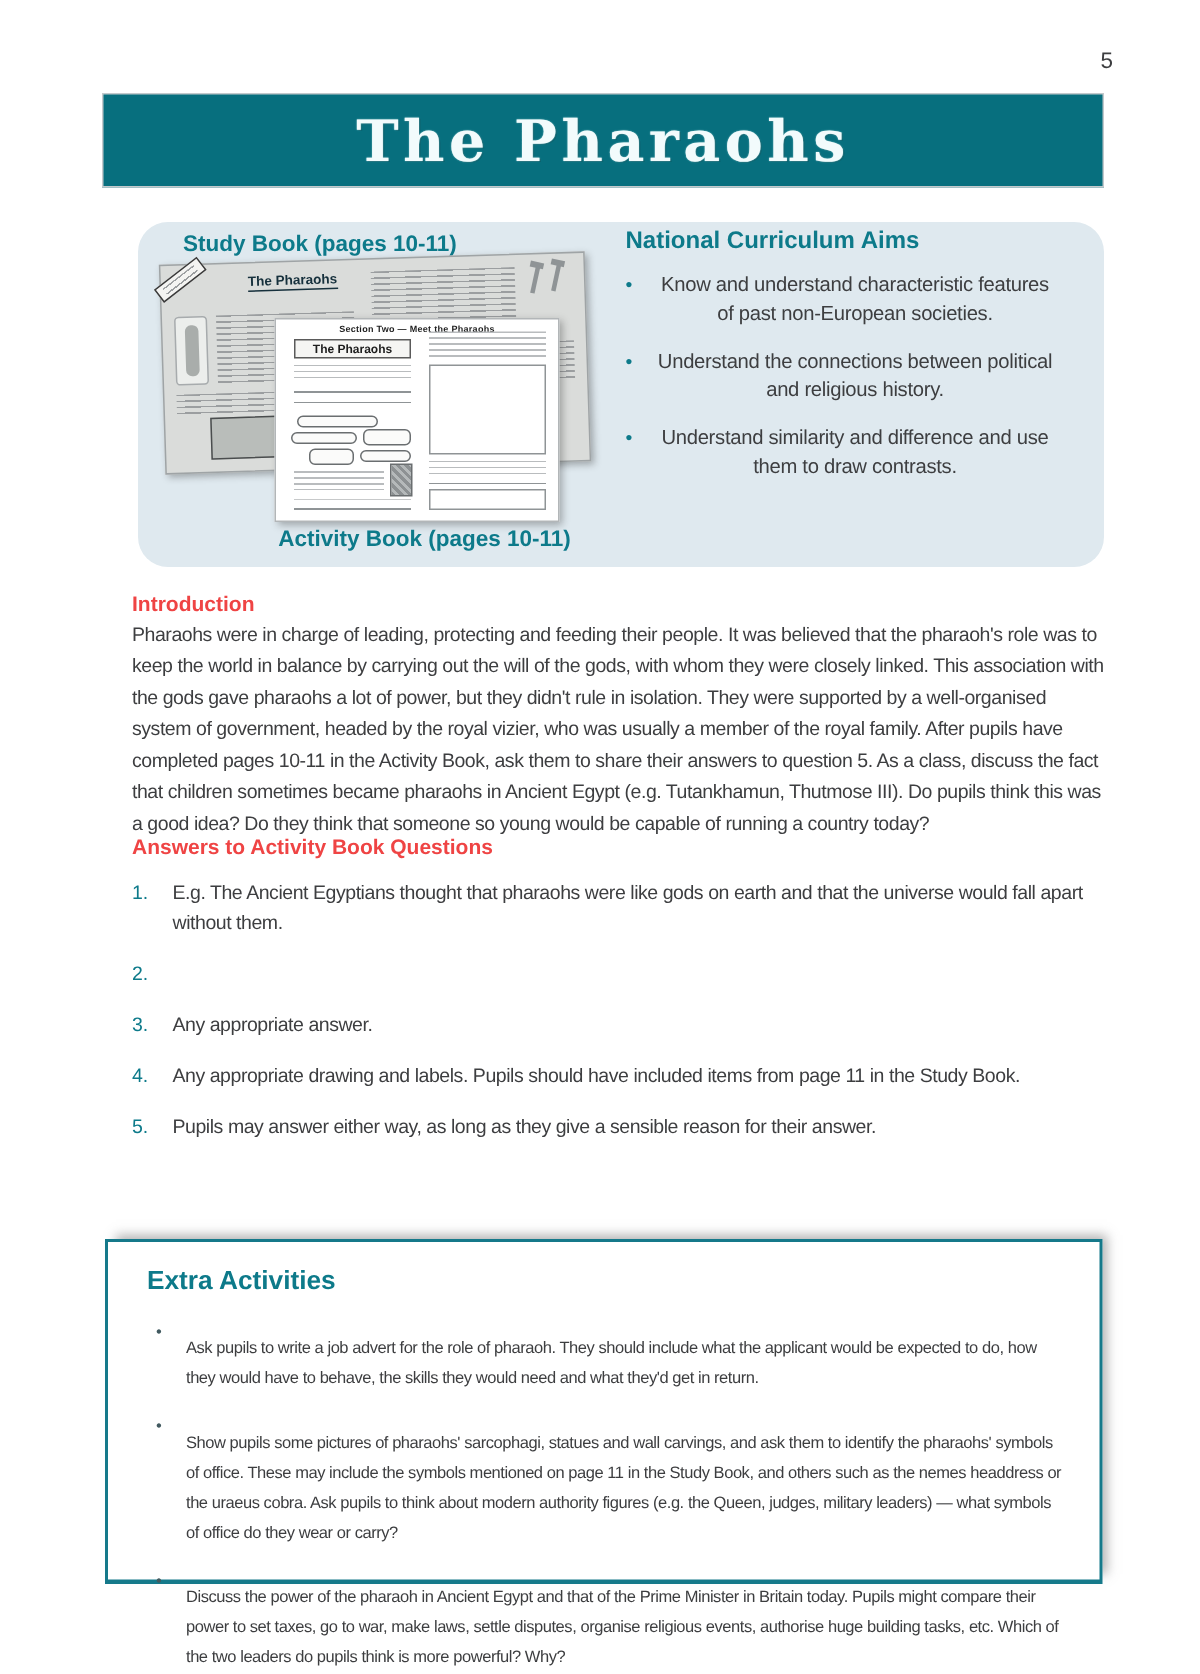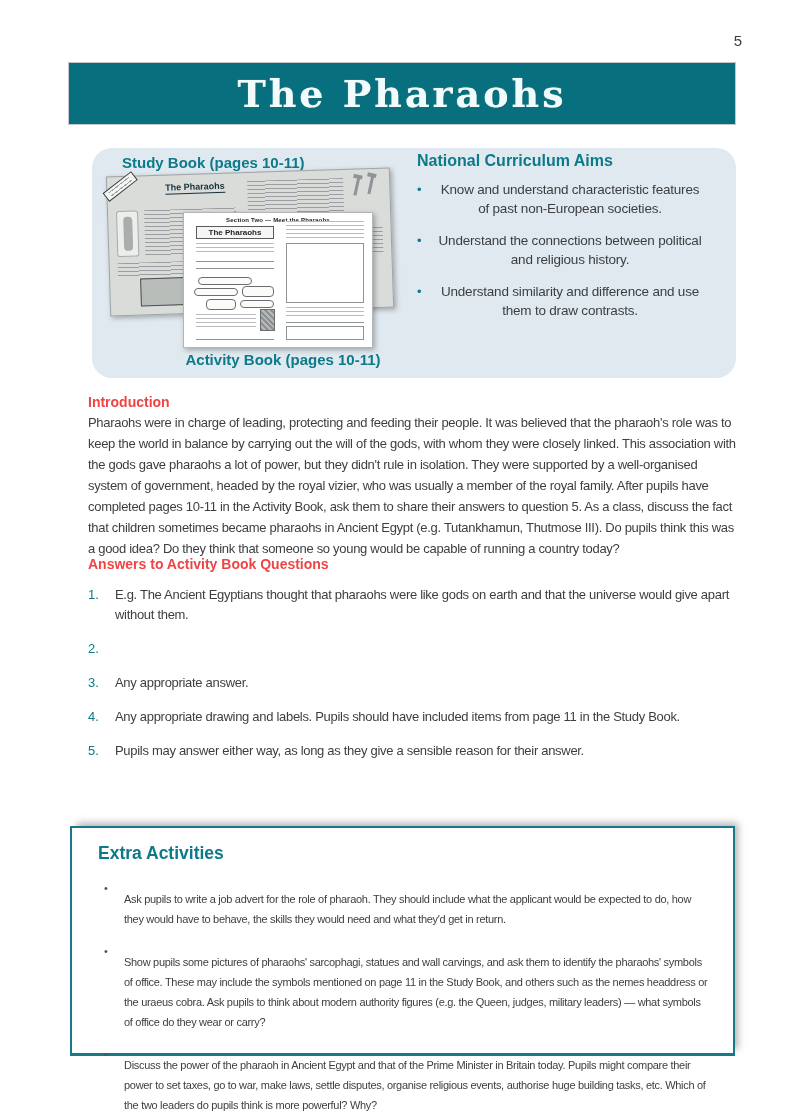--- a/index.html
+++ b/index.html
@@ -161,21 +161,21 @@
   <div class="intro">
     <div class="section-h">Introduction</div>
     <div class="body">Pharaohs were in charge of leading, protecting and feeding their people.  It was believed that the pharaoh's role was to keep the world in balance by carrying out the will of the gods, with whom they were closely linked. This association with the gods gave pharaohs a lot of power, but they didn't rule in isolation.  They were supported by a well-organised system of government, headed by the royal vizier, who was usually a member of the royal family.  After pupils have completed pages 10-11 in the Activity Book, ask them to share their answers to question 5.  As a class, discuss the fact that children sometimes became pharaohs in Ancient Egypt (e.g. Tutankhamun, Thutmose III).  Do pupils think this was a good idea?  Do they think that someone so young would be capable of running a country today?</div>
   </div>
 
   <div class="answers">
     <div class="section-h">Answers to Activity Book Questions</div>
     <div class="list">
       <div class="ans-item">
         <span class="num">1.</span>
-        <span class="txt">E.g. The Ancient Egyptians thought that pharaohs were like gods on earth and that the universe would give apart without them.</span>
+        <span class="txt">E.g. The Ancient Egyptians thought that pharaohs were like gods on earth and that the universe would fall apart without them.</span>
       </div>
       <div class="ans-item">
         <span class="num">2.</span>
       </div>
       <div class="ans-item">
         <span class="num">3.</span>
         <span class="txt">Any appropriate answer.</span>
       </div>
       <div class="ans-item">
         <span class="num">4.</span>

